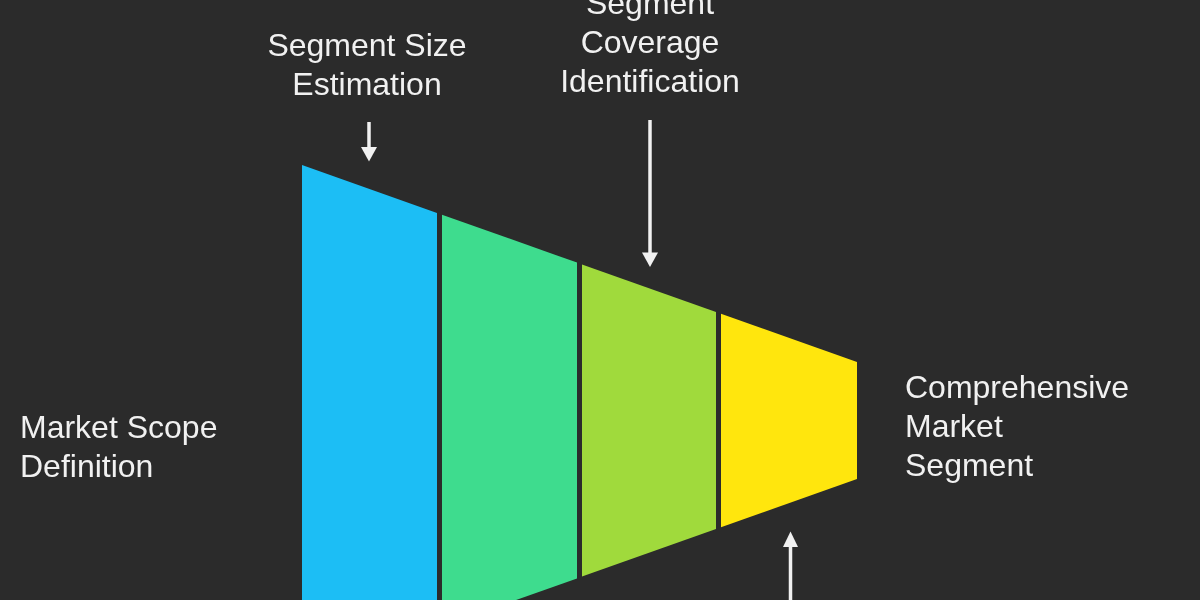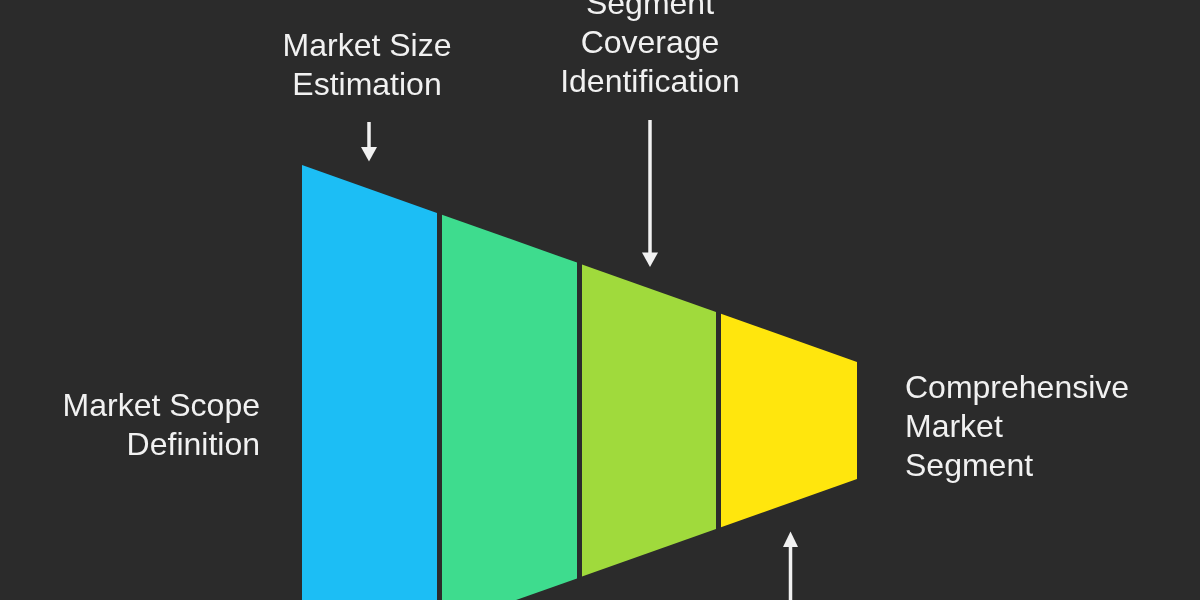--- a/index.html
+++ b/index.html
@@ -24,21 +24,21 @@
   }
   .label {
     position: absolute;
     color: #f1f1f1;
     font-size: 32px;
     line-height: 39px;
     font-weight: 400;
     white-space: pre-line;
   }
   .label.center { text-align: center; }
-  .label.right  { text-align: right; }
+  .label.right  { text-align: left; margin-top: 22px; }
   .label.left   { text-align: left; }
   #market-size-label       { left: 217px; top: 26px;  width: 300px; }
   #segment-coverage-label  { left: 500px; top: -16px; width: 300px; }
   #market-scope-label      { left: 20px;  top: 386px; width: 240px; }
   #comprehensive-label     { left: 905px; top: 368px; width: 280px; }
 </style>
 </head>
 <body>
 
 <svg id="funnel-svg" viewBox="0 0 1200 600" xmlns="http://www.w3.org/2000/svg">
@@ -59,21 +59,21 @@
     <line x1="650" y1="120" x2="650" y2="253.5" stroke-width="3.5" stroke="#f1f1f1"></line>
     <polygon points="642,252.5 658,252.5 650,267" fill="#f1f1f1"></polygon>
   </g>
 
   <g>
     <line x1="790.5" y1="600" x2="790.5" y2="546" stroke-width="3.5" stroke="#f1f1f1"></line>
     <polygon points="783,547 798,547 790.5,531.5" fill="#f1f1f1"></polygon>
   </g>
 </svg>
 
-<div class="label center" id="market-size-label">Market Size
+<div class="label center" id="market-size-label">Segment Size
 Estimation</div>
 
 <div class="label center" id="segment-coverage-label">Segment
 Coverage
 Identification</div>
 
 <div class="label right" id="market-scope-label">Market Scope
 Definition</div>
 
 <div class="label left" id="comprehensive-label">Comprehensive

